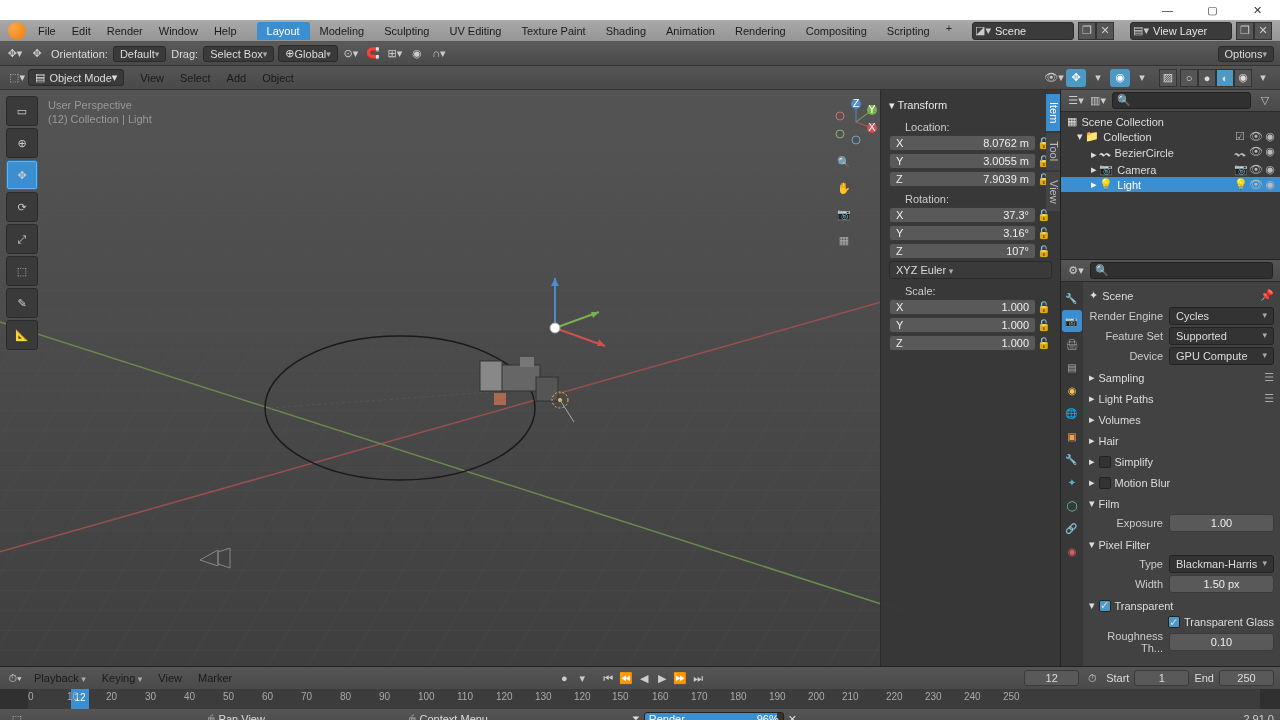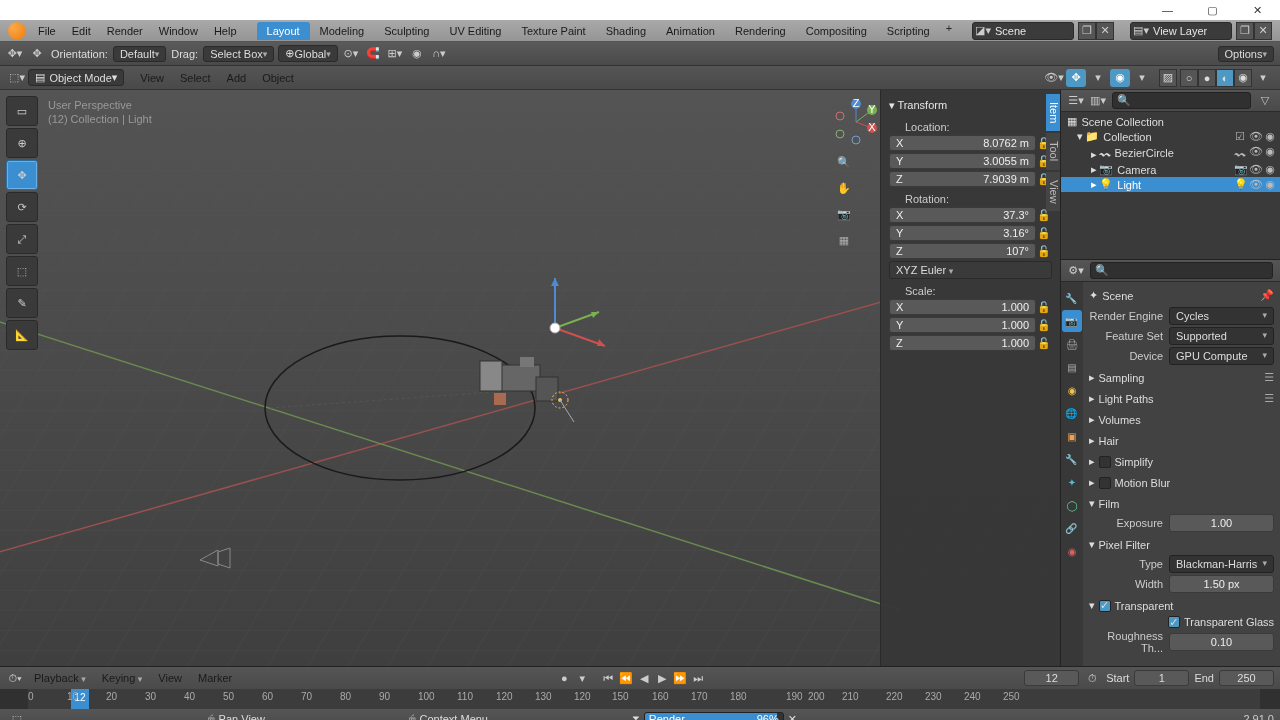--- a/index.html
+++ b/index.html
@@ -551,21 +551,21 @@
         <span class="tl-tick" style="left: 379px;">90</span>
         <span class="tl-tick" style="left: 418px;">100</span>
         <span class="tl-tick" style="left: 457px;">110</span>
         <span class="tl-tick" style="left: 496px;">120</span>
         <span class="tl-tick" style="left: 535px;">130</span>
         <span class="tl-tick" style="left: 574px;">120</span>
         <span class="tl-tick" style="left: 612px;">150</span>
         <span class="tl-tick" style="left: 652px;">160</span>
         <span class="tl-tick" style="left: 691px;">170</span>
         <span class="tl-tick" style="left: 730px;">180</span>
-        <span class="tl-tick" style="left: 786px;">190</span>
+        <span class="tl-tick" style="left: 769px;">190</span>
         <span class="tl-tick" style="left: 808px;">200</span>
         <span class="tl-tick" style="left: 842px;">210</span>
         <span class="tl-tick" style="left: 886px;">220</span>
         <span class="tl-tick" style="left: 925px;">230</span>
         <span class="tl-tick" style="left: 964px;">240</span>
         <span class="tl-tick" style="left: 1003px;">250</span>
       </div>
   </div>
 </div>
 

